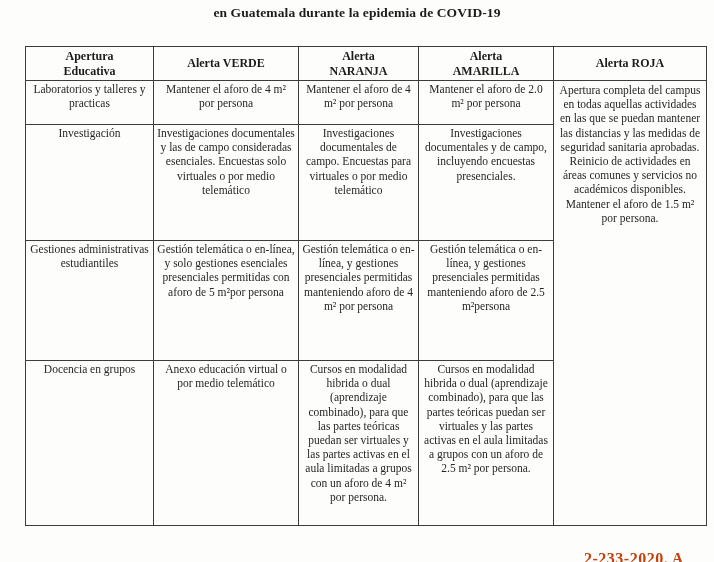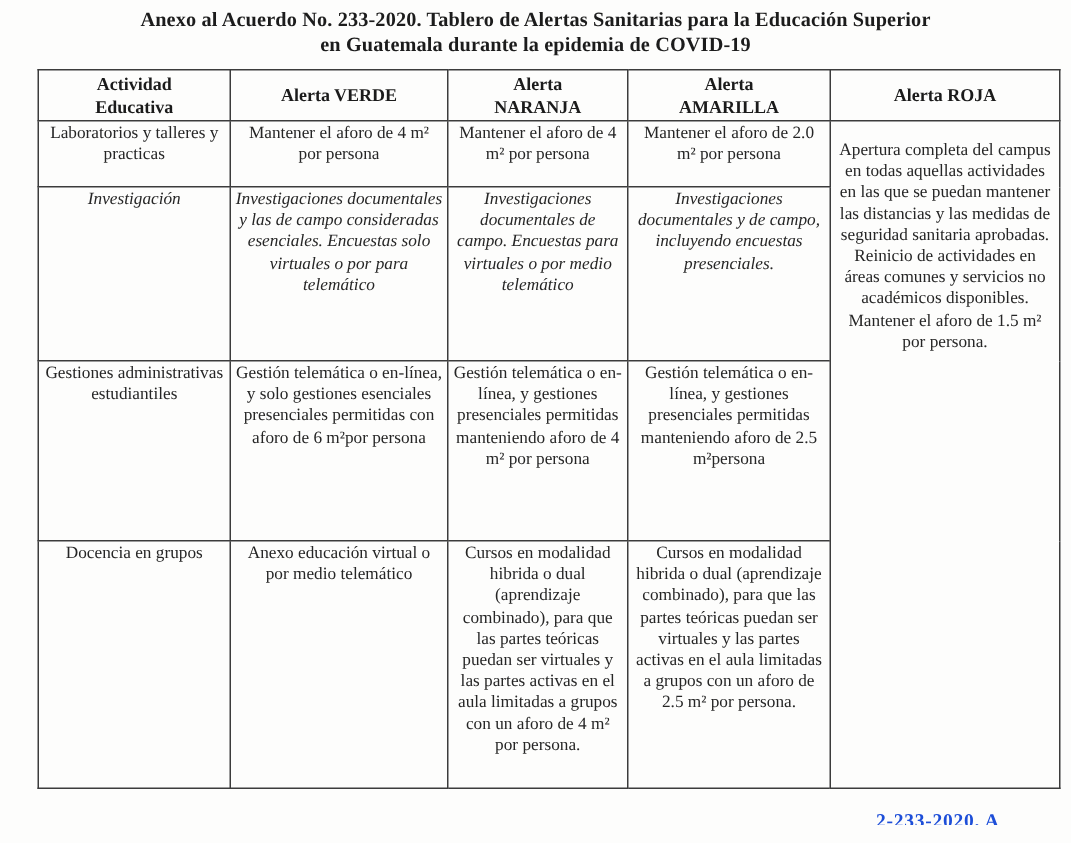--- a/index.html
+++ b/index.html
@@ -51,87 +51,86 @@
     line-height: 14.5px;
     vertical-align: middle;
     white-space: pre-line;
     color: #1b1b1b;
   }
   .alert-table td {
     vertical-align: top;
   }
   tr.header-row   { height: 34px; }
   tr.row-labs     { height: 44px; }
-  tr.row-invest   { height: 116px; font-style: italic; }
+  tr.row-invest   { height: 116px; }
   tr.row-gestion  { height: 120px; }
   tr.row-docencia { height: 165px; }
   td.verde-cell {
     vertical-align: top;
-    padding-top: 12px;
+    padding-top: 2px;
   }
   .footer-fragment {
     position: absolute;
     left: 584px;
-    top: 540px;
+    top: 552px;
     width: 122px;
     height: 10px;
     overflow: hidden;
     font-weight: bold;
-    font-size: 13px;
+    font-size: 16px;
     line-height: 13px;
-    color: #1d4ed8;
+    color: #c2410c;
     letter-spacing: 0.5px;
     filter: blur(0.3px);
   }
 </style>
 </head>
 <body>
 
 <div class="doc-title">
-  <div>Anexo al Acuerdo No. 233-2020. Tablero de Alertas Sanitarias para la Educación Superior</div>
   <div>en Guatemala durante la epidemia de COVID-19</div>
 </div>
 
 <table class="alert-table">
   <colgroup>
     <col style="width:128px">
     <col style="width:145px">
     <col style="width:120px">
     <col style="width:135px">
     <col style="width:153px">
   </colgroup>
   <thead>
     <tr class="header-row">
-      <th>Actividad
+      <th>Apertura
 Educativa</th>
       <th>Alerta VERDE</th>
       <th>Alerta
 NARANJA</th>
       <th>Alerta
 AMARILLA</th>
       <th>Alerta ROJA</th>
     </tr>
   </thead>
   <tbody>
     <tr class="row-labs">
       <td>Laboratorios y talleres y practicas</td>
       <td>Mantener el aforo de 4 m² por persona</td>
       <td>Mantener el aforo de 4 m² por persona</td>
       <td>Mantener el aforo de 2.0 m² por persona</td>
       <td class="verde-cell" rowspan="4">Apertura completa del campus en todas aquellas actividades en las que se puedan mantener las distancias y las medidas de seguridad sanitaria aprobadas. Reinicio de actividades en áreas comunes y servicios no académicos disponibles. Mantener el aforo de 1.5 m² por persona.</td>
     </tr>
     <tr class="row-invest">
       <td>Investigación</td>
-      <td>Investigaciones documentales y las de campo consideradas esenciales. Encuestas solo virtuales o por para telemático</td>
+      <td>Investigaciones documentales y las de campo consideradas esenciales. Encuestas solo virtuales o por medio telemático</td>
       <td>Investigaciones documentales de campo. Encuestas para virtuales o por medio telemático</td>
       <td>Investigaciones documentales y de campo, incluyendo encuestas presenciales.</td>
     </tr>
     <tr class="row-gestion">
       <td>Gestiones administrativas estudiantiles</td>
-      <td>Gestión telemática o en-línea, y solo gestiones esenciales presenciales permitidas con aforo de 6 m²por persona</td>
+      <td>Gestión telemática o en-línea, y solo gestiones esenciales presenciales permitidas con aforo de 5 m²por persona</td>
       <td>Gestión telemática o en-línea, y gestiones presenciales permitidas manteniendo aforo de 4 m² por persona</td>
       <td>Gestión telemática o en-línea, y gestiones presenciales permitidas manteniendo aforo de 2.5 m²persona</td>
     </tr>
     <tr class="row-docencia">
       <td>Docencia en grupos</td>
       <td>Anexo educación virtual o por medio telemático</td>
       <td>Cursos en modalidad hibrida o dual (aprendizaje combinado), para que las partes teóricas puedan ser virtuales y las partes activas en el aula limitadas a grupos con un aforo de 4 m² por persona.</td>
       <td>Cursos en modalidad hibrida o dual (aprendizaje combinado), para que las partes teóricas puedan ser virtuales y las partes activas en el aula limitadas a grupos con un aforo de 2.5 m² por persona.</td>
     </tr>
   </tbody>

